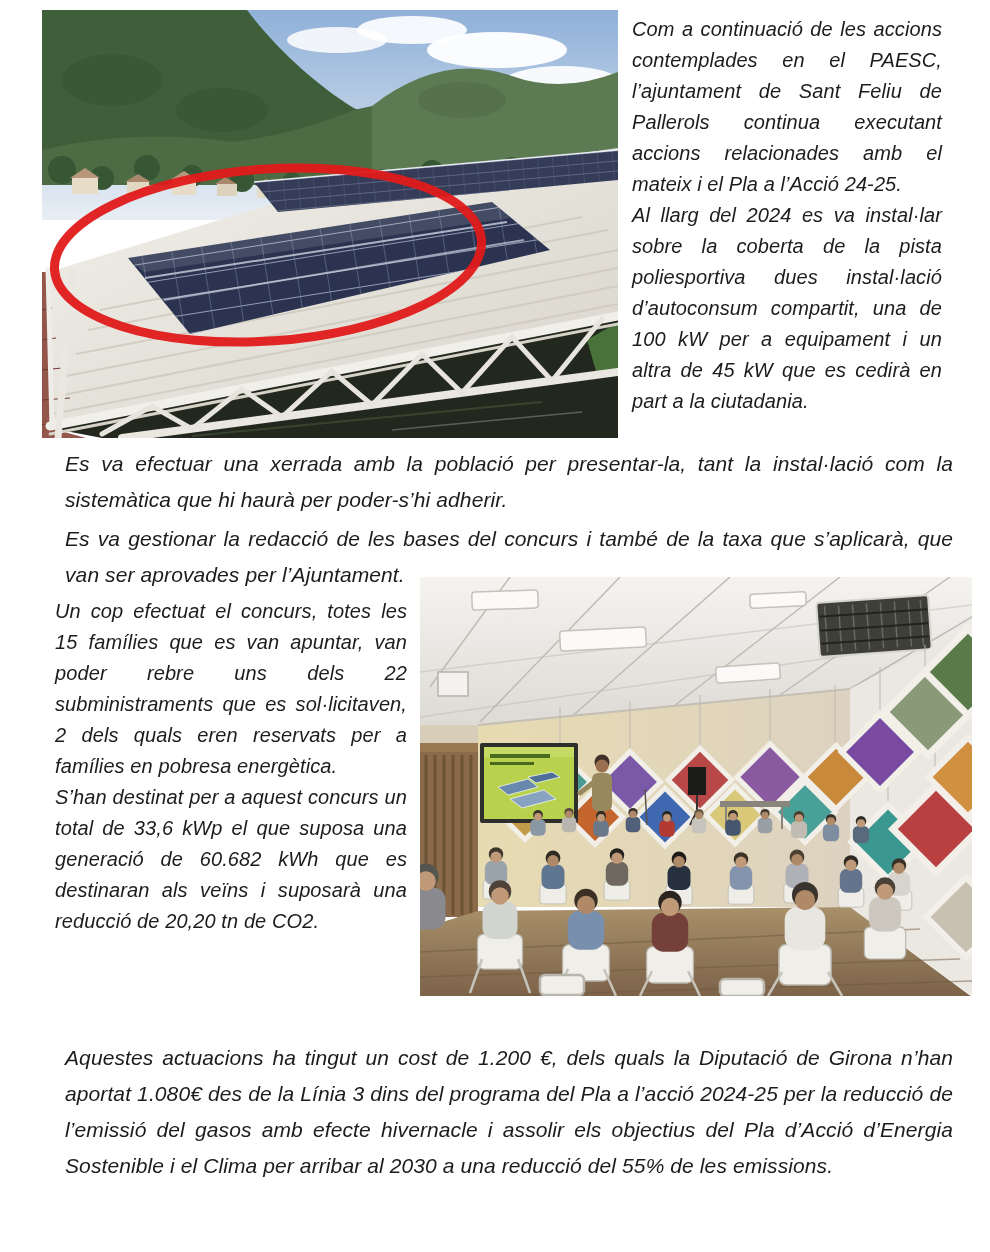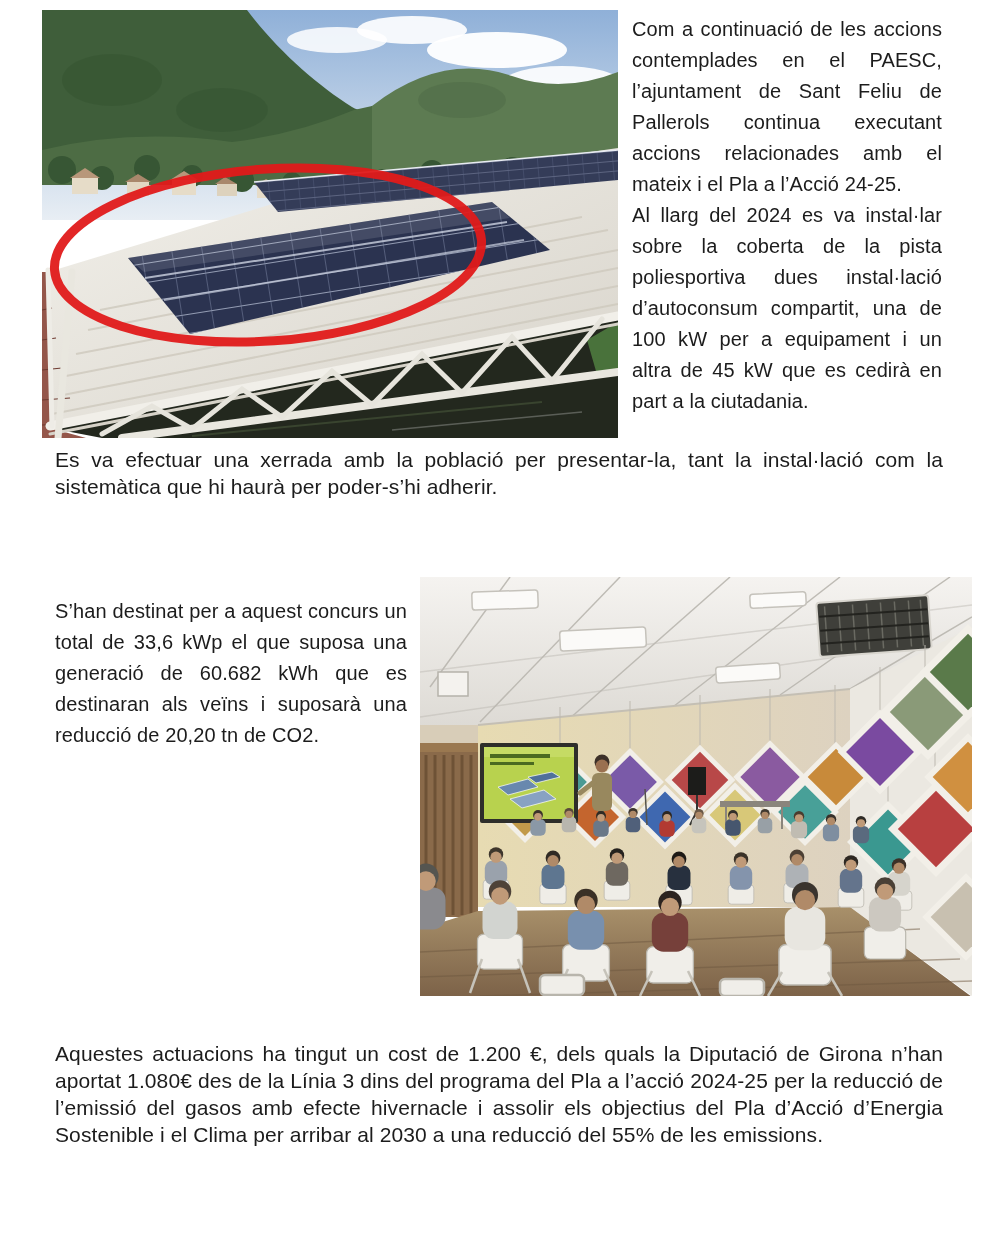--- a/index.html
+++ b/index.html
@@ -3,27 +3,28 @@
 <meta charset="utf-8">
 <style>
   html,body{margin:0;padding:0;background:#ffffff;}
   .page{
     position:relative;
     width:990px;height:1252px;
     background:#ffffff;
     font-family:"Liberation Sans",sans-serif;
     color:#1c1c1c;
     overflow:hidden;
+    font-style:italic;
   }
   .para{
     position:absolute;
     text-align:justify;
     letter-spacing:0.1px;
   }
-  .para.full{font-size:21px;line-height:27px;width:888px;left:55px;}
+  .para.full{font-size:21px;line-height:36px;width:888px;left:65px;}
   .col{position:absolute;}
   .col .para-in{font-size:20px;line-height:31px;text-align:justify;letter-spacing:0.1px;}
   .col .para-in + .para-in{}
   .photo{position:absolute;overflow:hidden;}
   .photo svg{display:block;}
 </style>
 </head>
 <body>
 
 <div class="page">
@@ -161,22 +162,24 @@
       <ellipse cx="226" cy="245" rx="214" ry="86" transform="rotate(-4 226 245)" fill="none" stroke-width="9" opacity=".95" stroke="#e01a1a"></ellipse>
     </svg>
   </div>
 
   <div class="col" style="left:632px;top:14px;width:310px;">
     <div class="para-in">Com a continuació de les accions contemplades en el PAESC, l’ajuntament de Sant Feliu de Pallerols continua executant accions relacionades amb el mateix i el Pla a l’Acció 24-25.</div>
     <div class="para-in">Al llarg del 2024 es va instal·lar sobre la coberta de la pista poliesportiva dues instal·lació d’autoconsum compartit, una de 100 kW per a equipament i un altra de 45 kW que es cedirà en part a la ciutadania.</div>
   </div>
 
   <div class="para full" style="top:446px;">Es va efectuar una xerrada amb la població per presentar-la, tant la instal·lació com la sistemàtica que hi haurà per poder-s’hi adherir.</div>
+  <div class="para full" style="top:521px;">Es va gestionar la redacció de les bases del concurs i també de la taxa que s’aplicarà, que van ser aprovades per l’Ajuntament.</div>
 
   <div class="col" style="left:55px;top:596px;width:352px;">
+    <div class="para-in">Un cop efectuat el concurs, totes les 15 famílies que es van apuntar, van poder rebre uns dels 22 subministraments que es sol·licitaven, 2 dels quals eren reservats per a famílies en pobresa energètica.</div>
     <div class="para-in">S’han destinat per a aquest concurs un total de 33,6 kWp el que suposa una generació de 60.682 kWh que es destinaran als veïns i suposarà una reducció de 20,20 tn de CO2.</div>
   </div>
 
   <div class="photo" style="left:420px;top:577px;width:552px;height:419px;">
     <svg width="552" height="419" viewBox="0 0 552 419">
       <defs>
         <linearGradient id="ceilGrad" x1="0" y1="0" x2="0" y2="1">
           <stop offset="0" stop-color="#f5f3f0"></stop>
             <stop offset="1" stop-color="#d9d6d0"></stop>
         </linearGradient>

